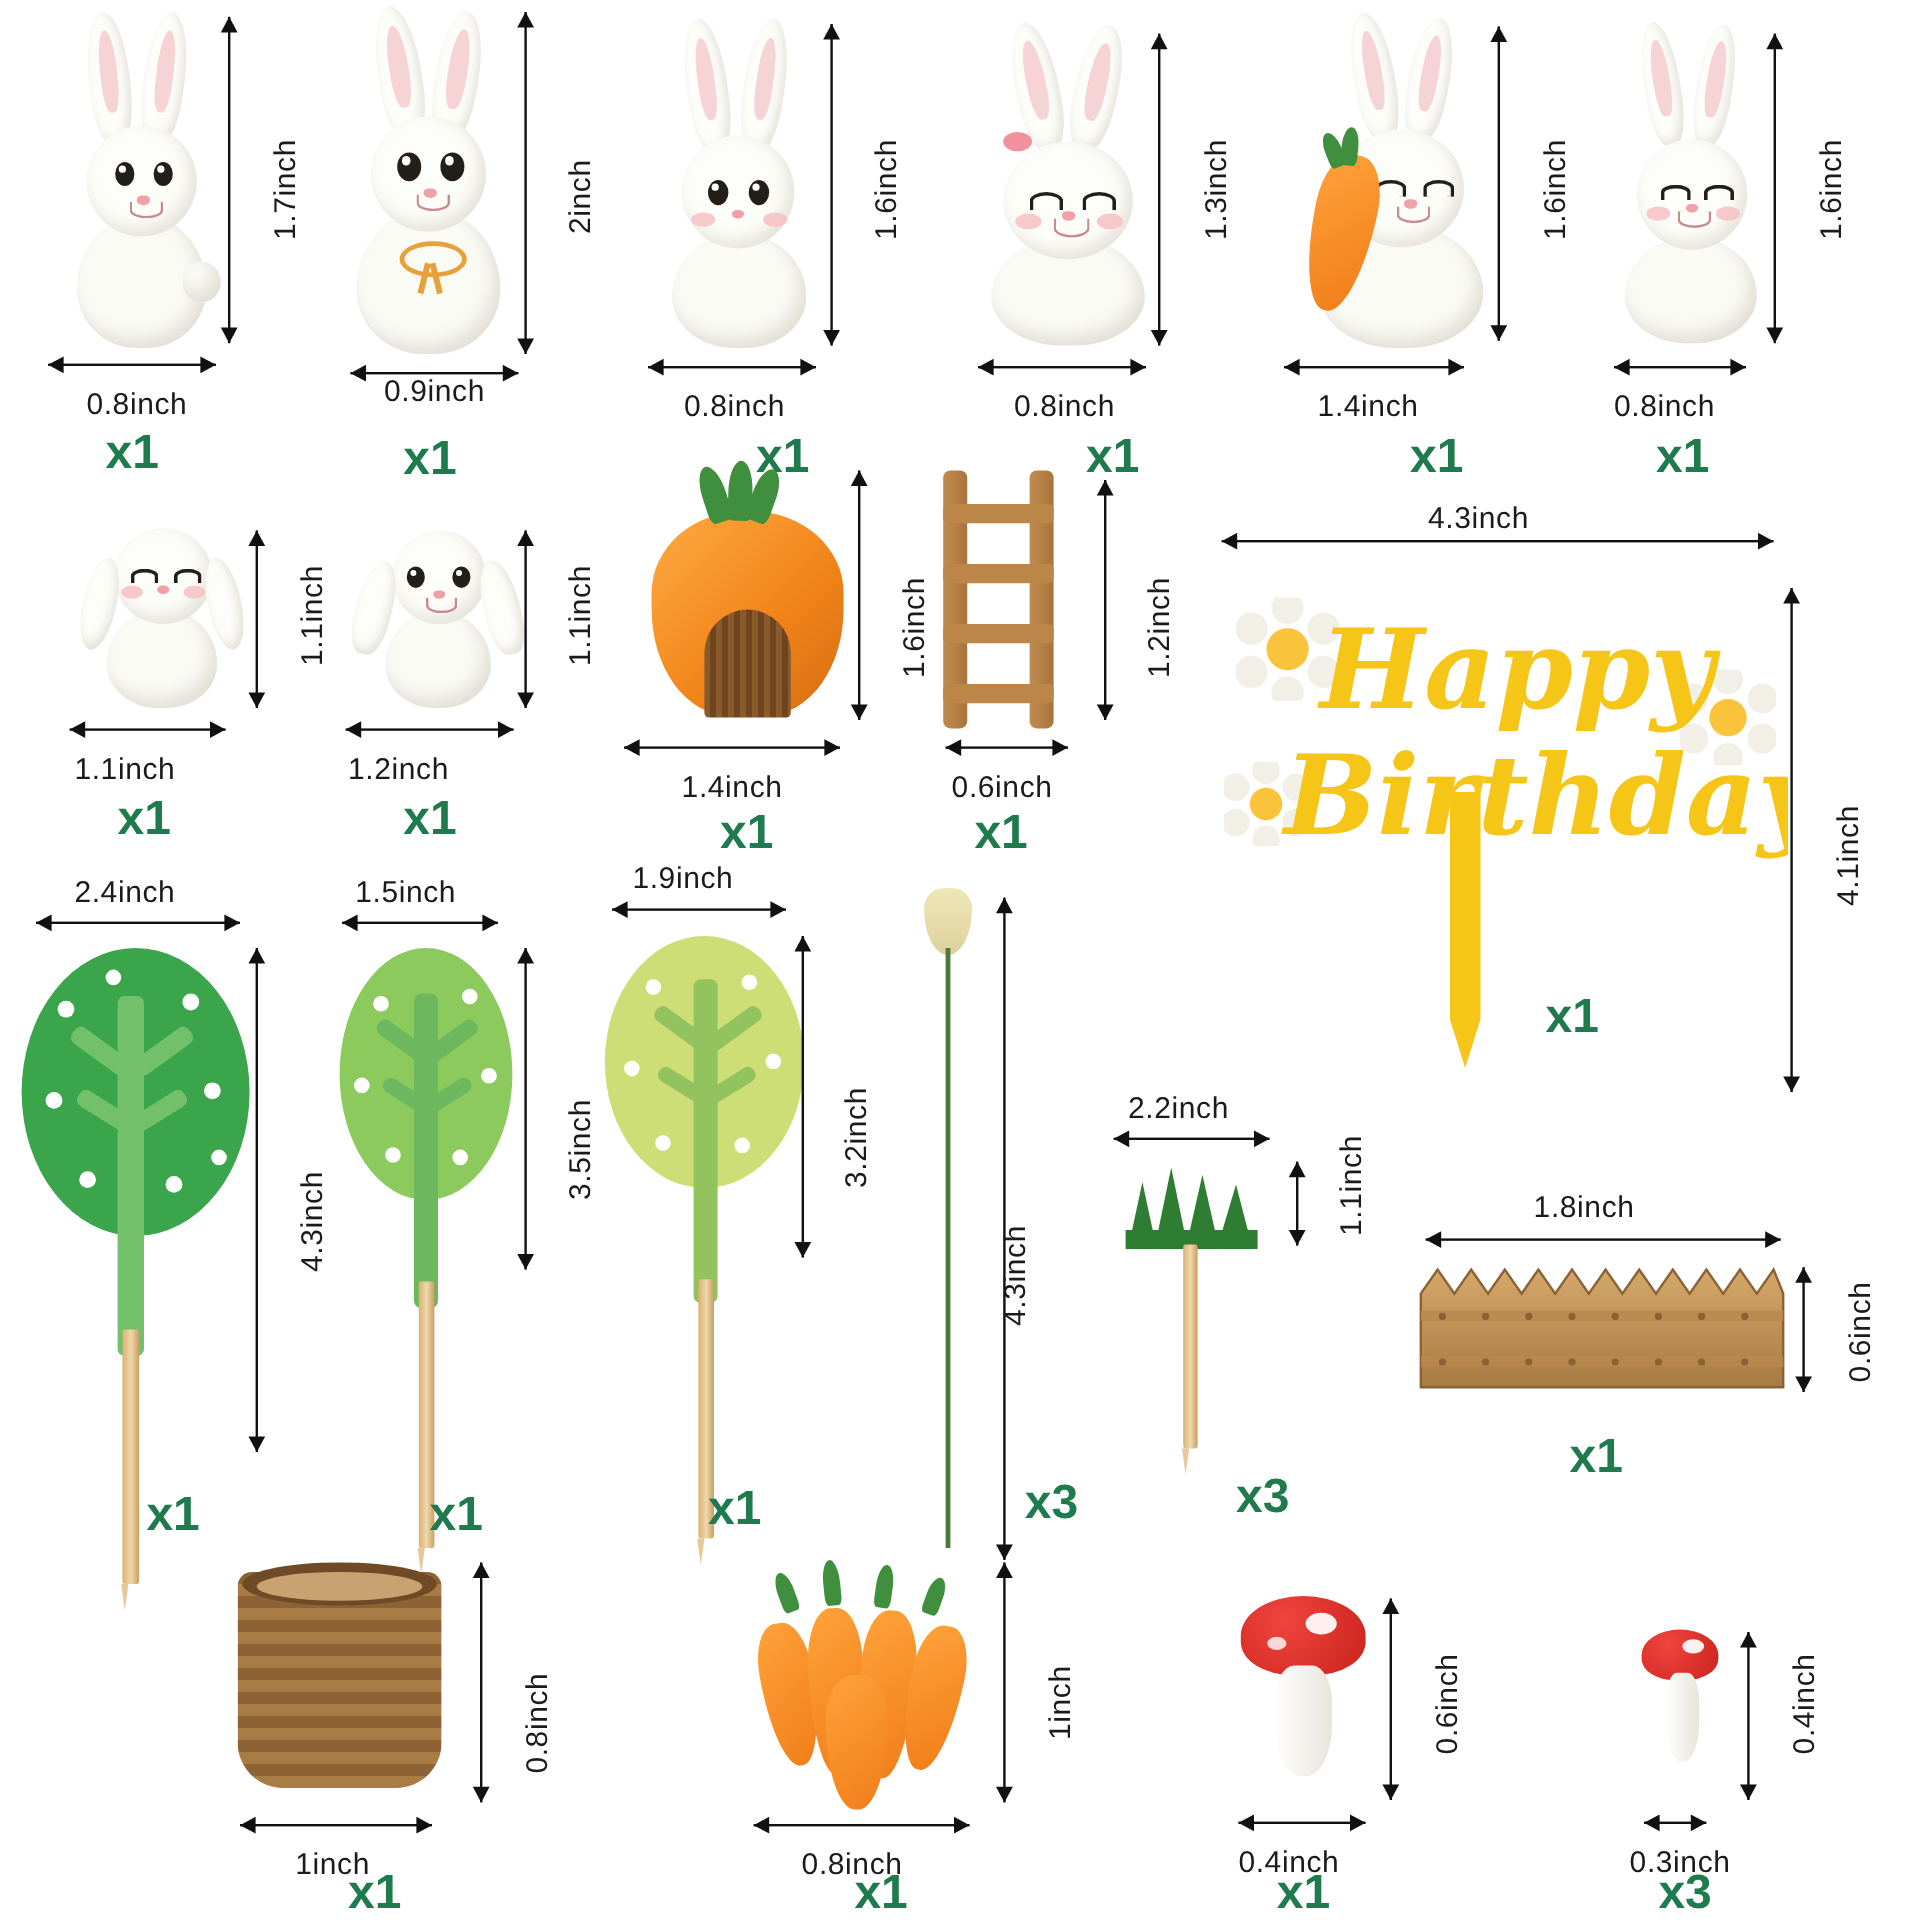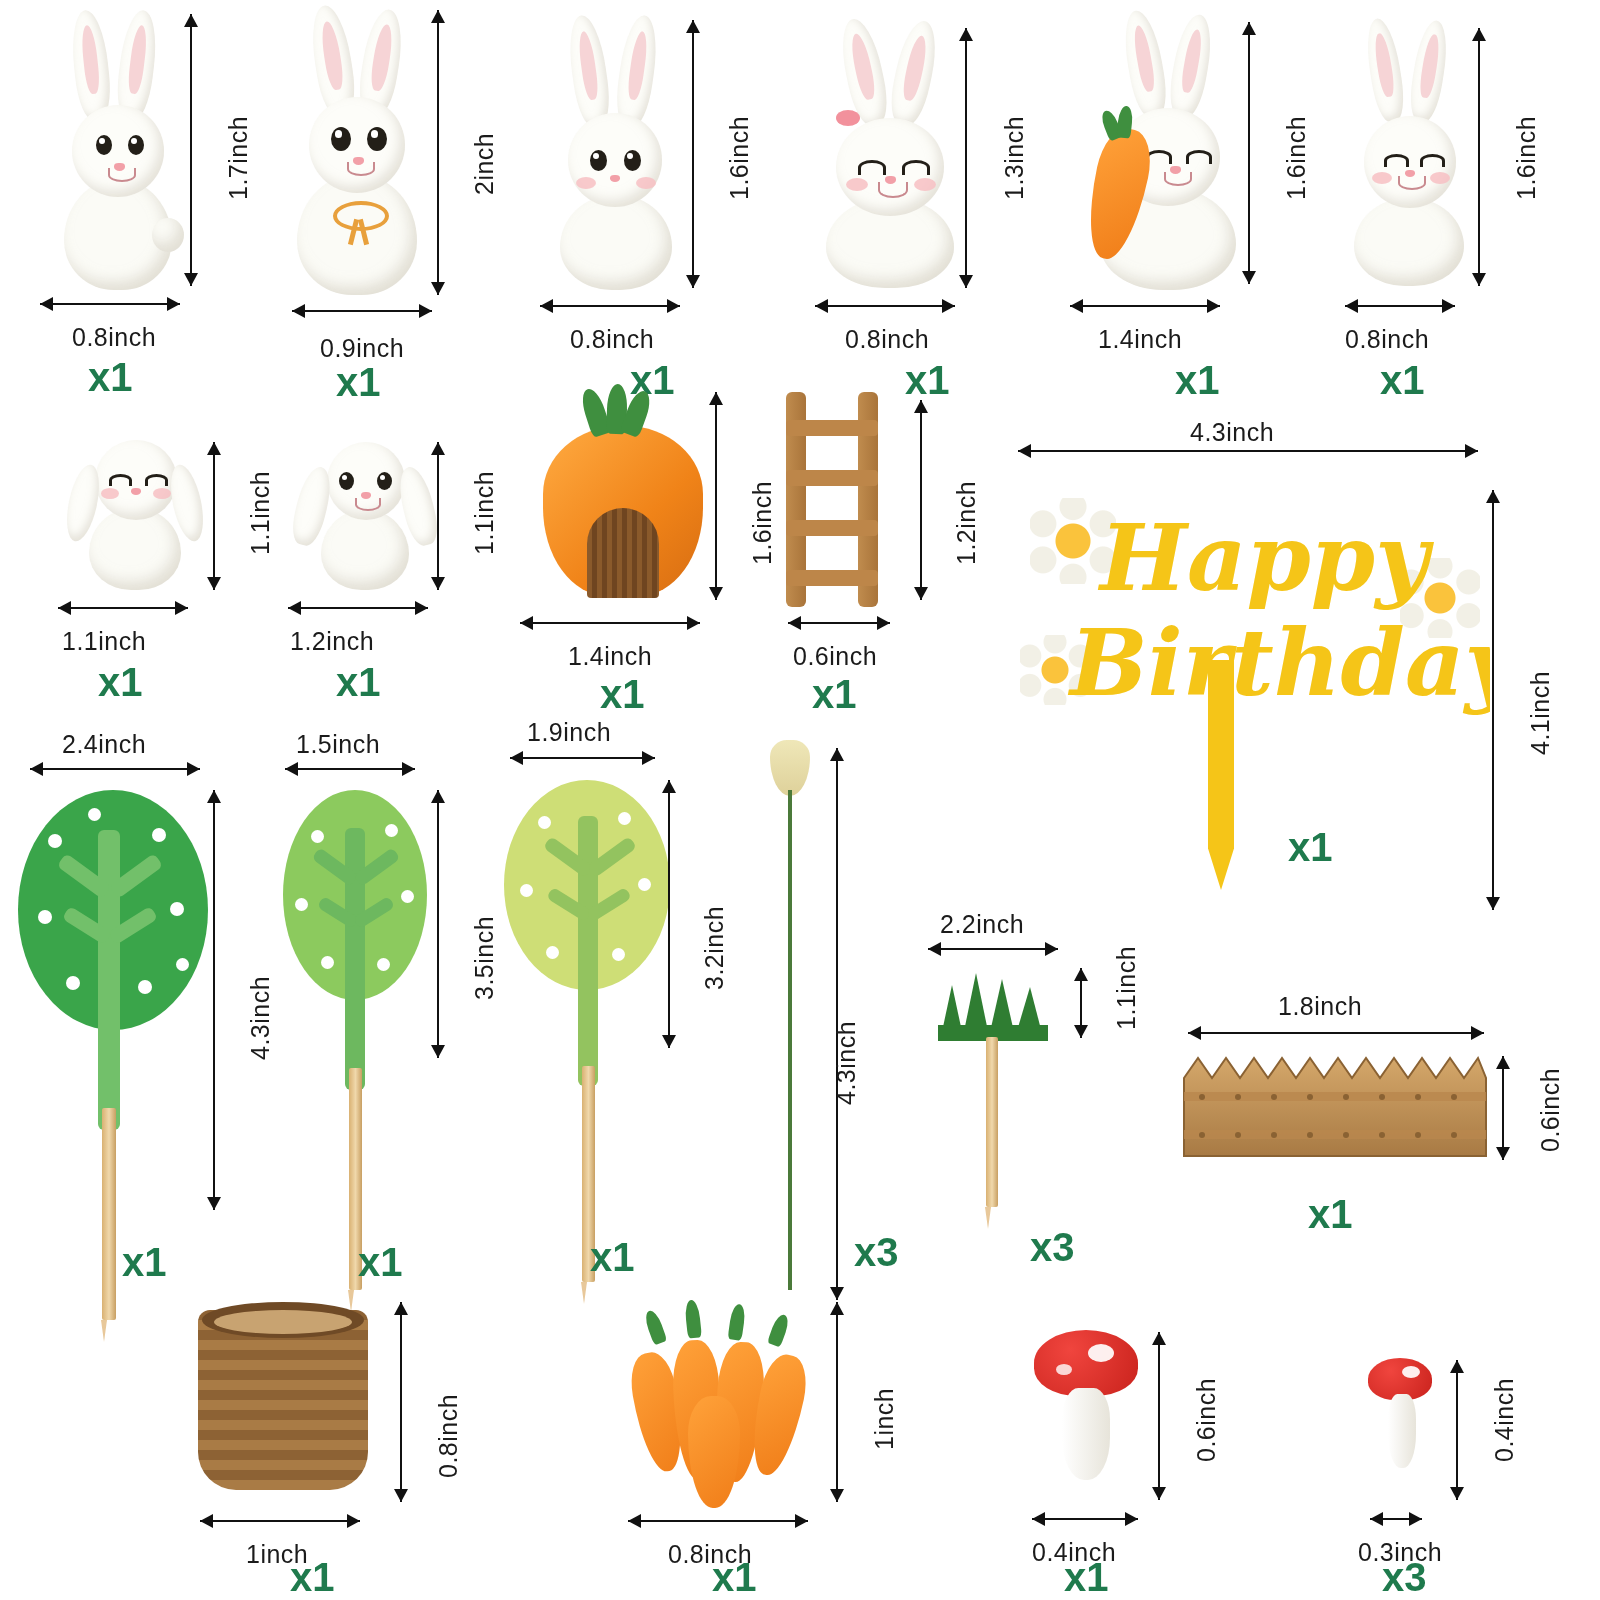--- a/index.html
+++ b/index.html
@@ -127,21 +127,21 @@
     <div class="nose" style="left:78px;top:152px;width:11px;height:8px;"></div>
     <div class="mouth" style="left:72px;top:157px;width:24px;height:12px;"></div>
     <div style="position:absolute;left:58px;top:196px;width:48px;height:22px;border:4px solid #e8a03c;border-radius:50%;"></div>
     <div style="position:absolute;left:76px;top:214px;width:5px;height:26px;background:#e8a03c;transform:rotate(14deg);"></div>
     <div style="position:absolute;left:86px;top:214px;width:5px;height:26px;background:#e8a03c;transform:rotate(-14deg);"></div>
   </div>
 </div>
 <div class="arrV" style="left:437px;top:10px;height:285px;"></div>
 <div class="dim vert" style="left:470px;top:195px;">2inch</div>
 <div class="arrH" style="left:292px;top:310px;width:140px;"></div>
-<div class="dim" style="left:320px;top:334px;">0.9inch</div>
+<div class="dim" style="left:320px;top:312px;">0.9inch</div>
 <div class="qty" style="left:336px;top:360px;">x1</div>
 
 <div class="item" style="left:540px;top:15px;width:150px;height:275px;">
   <div class="bunny" style="width:150px;height:275px;">
     <div class="ear" style="left:32px;top:0;width:34px;height:112px;transform:rotate(-8deg);">
         <div class="inner"></div>
       </div>
     <div class="ear" style="left:80px;top:0;width:34px;height:112px;transform:rotate(8deg);">
         <div class="inner"></div>
       </div>

